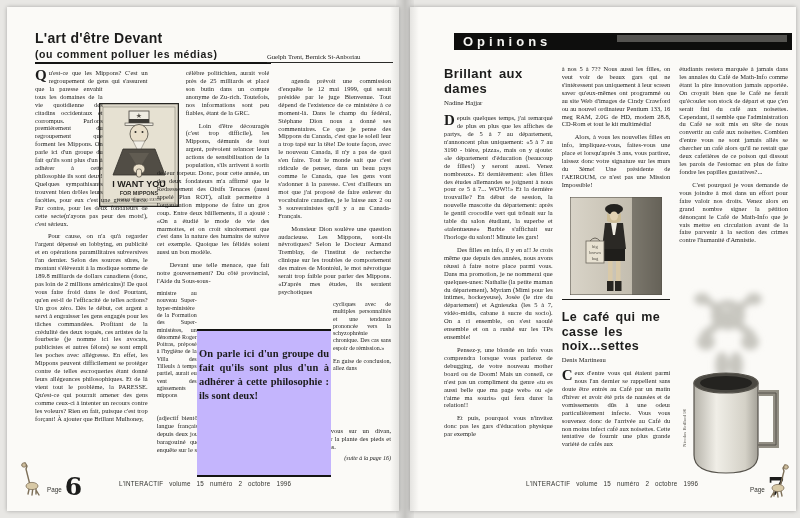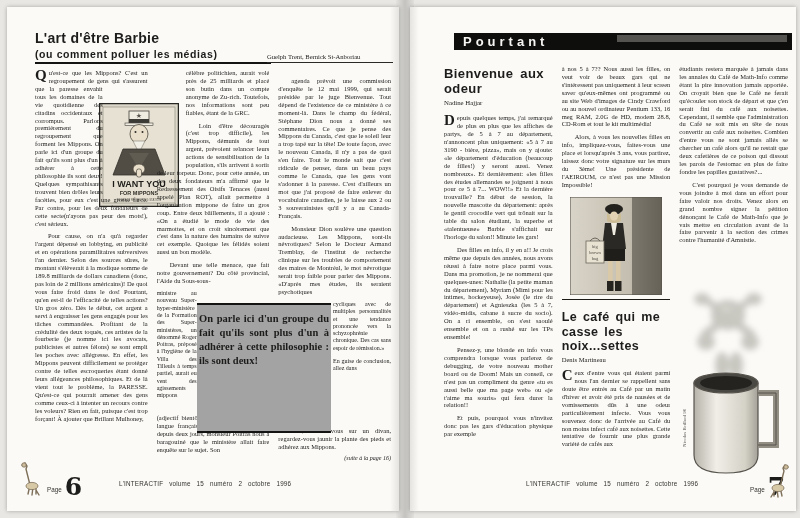--- a/index.html
+++ b/index.html
@@ -31,23 +31,23 @@
   .lp-subtitle{font-family:"Liberation Sans",sans-serif;font-weight:bold;font-size:10.5px;letter-spacing:.6px;margin-top:2px;}
   .lp-byline{position:absolute;left:260px;top:46px;width:126px;font-size:6.6px;
     border-bottom:1px solid #2a2a28;padding-bottom:2px;text-align:left;}
   .cols{position:absolute;left:28px;top:62px;right:8px;height:398px;display:flex;gap:9px;}
   .float-poster-gap{float:right;width:42px;height:102px;margin:2px 0 2px 3px;}
   .float-poster-gap2{float:left;width:26px;height:92px;margin:1px 3px 1px 0;}
   .strip-l2{width:40px;font-size:6px;min-height:124px;}
   .strip-l3{width:58px;margin-left:auto;font-size:6px;text-align:justify;}
   .strip-wrap3{min-height:126px;}
   .poster{position:absolute;left:92px;top:96px;width:80px;height:104px;}
-  .pullquote{position:absolute;left:190px;top:296px;width:130px;height:112px;overflow:hidden;
-    background:#a3a3a3;border-top:2px solid #141413;border-bottom:2px solid #141413;
-    padding:7px 2px;font-weight:bold;font-size:10.5px;line-height:1.34;text-align:justify;}
+  .pullquote{position:absolute;left:190px;top:322px;width:130px;height:112px;overflow:hidden;
+    background:#c4b5fd;border-top:2px solid #141413;border-bottom:2px solid #141413;
+    padding:16px 2px;font-weight:bold;font-size:10.5px;line-height:1.34;text-align:justify;}
   .continued{font-style:italic;font-size:6px;text-align:right;margin-top:4px;}
 
   
   .banner{position:absolute;left:44px;top:26px;width:338px;height:17px;background:#0e0e0d;}
   .banner-text{font-family:"Liberation Sans",sans-serif;font-weight:bold;color:#f6f5f2;
     font-size:13px;line-height:17px;letter-spacing:4px;padding-left:9px;}
   .banner-sheen{position:absolute;right:5px;top:2px;width:170px;height:7px;background:#8e8d89;opacity:.55;}
   .colsR{position:absolute;left:34px;top:58px;right:8px;height:406px;display:flex;gap:9px;}
   .a1-title{font-family:"Liberation Sans",sans-serif;font-weight:bold;font-size:13px;line-height:1.15;
     letter-spacing:.4px;text-align:left;word-spacing:3px;margin:2px 0 2px 0;}
@@ -74,21 +74,21 @@
 </style>
 </head>
 <body>
 
 <div class="spread">
   <div class="gutter"></div>
 
   <div class="page page-left">
 
     <div class="lp-titleblock">
-      <div class="lp-title">L'art d'être Barbie</div>
+      <div class="lp-title">L'art d'être Devant</div>
       <div class="lp-subtitle">(ou comment polluer les médias)</div>
     </div>
     <div class="lp-byline">Guelph Trent, Bernick St-Anboriau</div>
 
     <svg class="poster" viewBox="0 0 80 104">
       <rect x="0.5" y="0.5" width="79" height="103" fill="#dcd7c9" stroke="#262522" stroke-width="1.5"></rect>
       <rect x="4" y="4" width="72" height="96" fill="#e6e1d2" stroke="#8a857a" stroke-width="0.6"></rect>
 
       <rect x="30" y="8" width="20" height="12" fill="#efece2" stroke="#45423c" stroke-width="0.8"></rect>
       <rect x="30" y="16" width="20" height="4" fill="#3d3b36"></rect>
@@ -147,28 +147,28 @@
     <div class="pageno lp-pageno">
       <span class="pageno-word">Page</span>
       <span class="pageno-num">6</span>
     </div>
     <div class="footer-journal lp-journal">L'INTERACTIF volume 15 numéro 2 octobre 1996</div>
   </div>
 
   <div class="page page-right">
 
     <div class="banner">
-      <div class="banner-text">Pourtant</div>
+      <div class="banner-text">Opinions</div>
       <div class="banner-sheen"></div>
     </div>
 
     <div class="colsR">
 
       <div class="col">
-        <div class="a1-title">Bienvenue aux odeur</div>
+        <div class="a1-title">Brillant aux dames</div>
         <div class="a1-byline">Nadine Hajjar</div>
         <p class="dc">Depuis quelques temps, j'ai remarqué de plus en plus que les affiches de partys, de 5 à 7 au département, n'annoncent plus uniquement: «5 à 7 au 3190 - bière, pizza», mais on y ajoute: «le département d'éducation (beaucoup de filles!) y seront aussi. Venez nombreux». Et dernièrement: «les filles des études allemandes se joignent à nous pour ce 5 à 7... WOW!!» Et la dernière trouvaille? En début de session, la nouvelle mascotte du département: après le gentil crocodile vert qui trônait sur la table du salon étudiant, la superbe et «talentueuse» Barbie s'affichait sur l'horloge du salon!! Minute les gars!</p>
         <p class="ind">Des filles en info, il y en a!! Je crois même que depuis des années, nous avons réussi à faire notre place parmi vous. Dans ma promotion, je ne nommerai que quelques-unes: Nathalie (la petite maman du département), Myriam (Mimi pour les intimes, hockeyeuse), Josée (le rire du département) et Agnieszka (les 5 à 7, vidéo-midis, cabane à sucre du socio). On a ri ensemble, on s'est saoulé ensemble et on a rushé sur les TPs ensemble!</p>
         <p class="ind">Pensez-y, une blonde en info vous comprendra lorsque vous parlerez de debugging, de votre nouveau mother board ou de Doom! Mais un conseil, ce n'est pas un compliment du genre «tu es aussi belle que ma page web» ou «je t'aime ma souris» qui fera durer la relation!!</p>
         <p class="ind">Et puis, pourquoi vous n'invitez donc pas les gars d'éducation physique par exemple</p>
       </div>
 
       <div class="col">
         <p>à nos 5 à 7?? Nous aussi les filles, on veut voir de beaux gars qui ne s'intéressent pas uniquement à leur screen saver qu'eux-mêmes ont programmé ou au site Web d'images de Cindy Crawford ou au nouvel ordinateur Pentium 133, 16 meg RAM, 2.0G de HD, modem 28.8, CD-Rom et tout le kit multimédia!</p>
         <p class="ind">Alors, à vous les nouvelles filles en info, impliquez-vous, faites-vous une place et lorsqu'après 3 ans, vous partirez, laissez donc votre signature sur les murs du 3ème! Une présidente de l'AEIROUM, ce n'est pas une Mission Impossible!</p>

